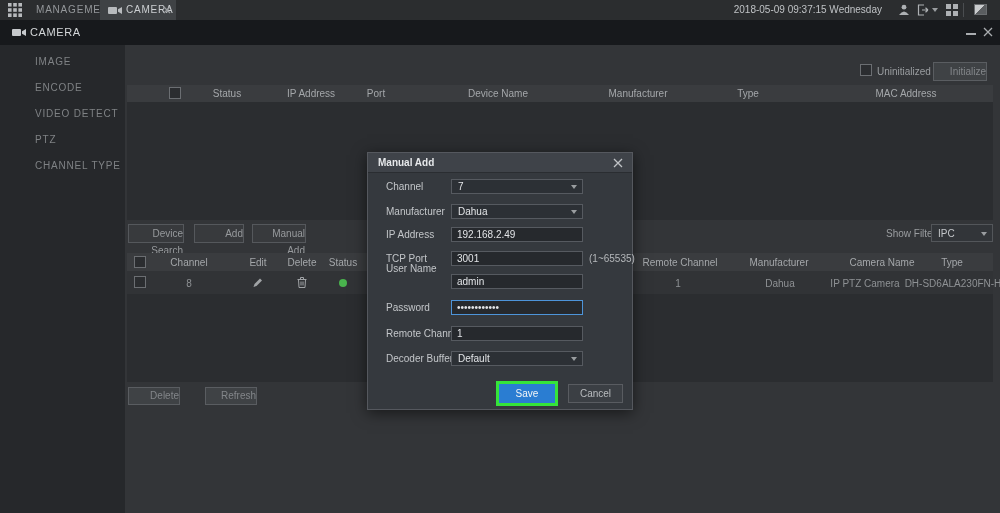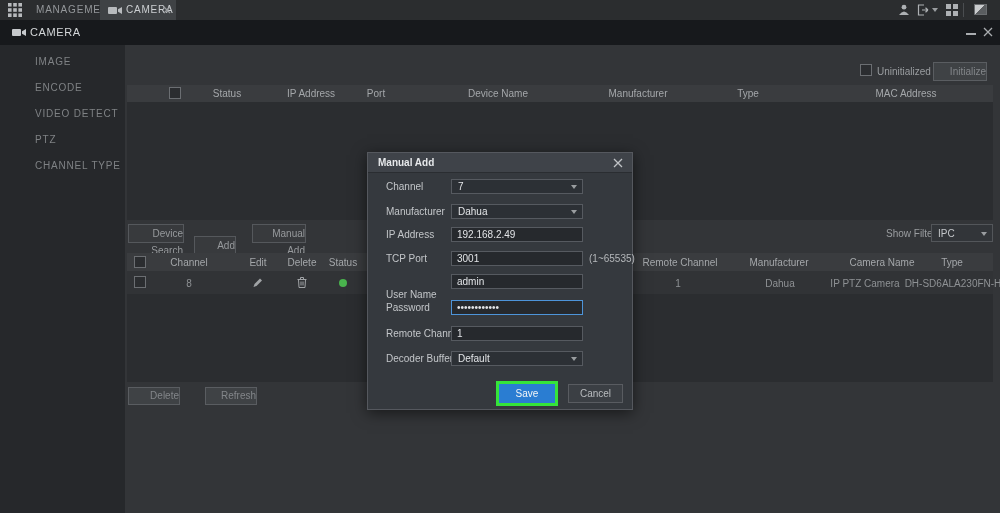--- a/index.html
+++ b/index.html
@@ -97,20 +97,21 @@
             <polygon points="10,3.2 14,1 14,8 10,5.8" fill="#b7babd"></polygon>
           </svg>
       </span>
       <span class="lbl">CAMERA</span>
       <span class="tclose">
         <svg width="8" height="8">
             <path d="M1 1 L7 7 M7 1 L1 7" stroke="#9a9da0" stroke-width="1.3"></path>
           </svg>
       </span>
     </div>
+    <span class="datetime">2018-05-09 09:37:15 Wednesday</span>
     <span class="tb-ic" style="left:898px;">
       <svg width="12" height="12">
           <circle cx="6" cy="3.2" r="2.4" fill="#aeb1b4"></circle>
           <path d="M1 11 q5 -7 10 0 z" fill="#aeb1b4"></path>
         </svg>
     </span>
     <span class="tb-ic" style="left:917px;">
       <svg width="12" height="12" fill="none" stroke="#aeb1b4" stroke-width="1.2">
           <path d="M7 1 H1.5 V11 H7"></path>
           <path d="M5 6 H11 M11 6 L8.5 3.8 M11 6 L8.5 8.2"></path>
@@ -163,21 +164,21 @@
     <span class="tc" style="left:184px; top:3px;">IP Address</span>
     <span class="tc" style="left:249px; top:3px;">Port</span>
     <span class="tc" style="left:371px; top:3px;">Device Name</span>
     <span class="tc" style="left:511px; top:3px;">Manufacturer</span>
     <span class="tc" style="left:621px; top:3px;">Type</span>
     <span class="tc" style="left:779px; top:3px;">MAC Address</span>
   </div>
   <div class="tbody" style="top:102px; height:118px;"></div>
 
   <div class="btn" style="left:128px; top:224px; width:56px;">Device Search</div>
-  <div class="btn" style="left:194px; top:224px; width:42px;margin-top:12px;">Add</div>
+  <div class="btn" style="left:194px; top:224px; width:50px;">Add</div>
   <div class="btn" style="left:252px; top:224px; width:54px;">Manual Add</div>
   <span class="lblpos" style="left:886px; top:228px;">Show Filter</span>
   <div class="selbox" style="left:931px; top:224px; width:62px; height:18px;">
     <span class="val">IPC</span>
     <span class="sc caret-down"></span>
   </div>
 
   <div class="thead" style="top:253px; height:18px;">
     <span class="chk" style="left:7px; top:3px;"></span>
     <span class="tc" style="left:62px; top:4px;">Channel</span>
@@ -237,21 +238,21 @@
       <span class="sc caret-down"></span>
     </div>
 
     <span class="drow-label" style="top:74px;">IP Address</span>
     <input class="dinput" style="top: 74px;" value="192.168.2.49">
 
     <span class="drow-label" style="top:98px;">TCP Port</span>
     <input class="dinput" style="top: 98px;" value="3001">
     <span class="dhint" style="top:98px;">(1~65535)</span>
 
-    <span class="drow-label" style="top:134px;">User Name</span>
+    <span class="drow-label" style="top:108px;">User Name</span>
     <input class="dinput" style="top: 121px;" value="admin">
 
     <span class="drow-label" style="top:147px;">Password</span>
     <input class="dinput focused" style="top: 147px;" value="••••••••••••">
 
     <span class="drow-label" style="top:173px;">Remote Channel</span>
     <input class="dinput" style="top: 173px;" value="1">
 
     <span class="drow-label" style="top:198px;">Decoder Buffer</span>
     <div class="dselect" style="top:198px;">

